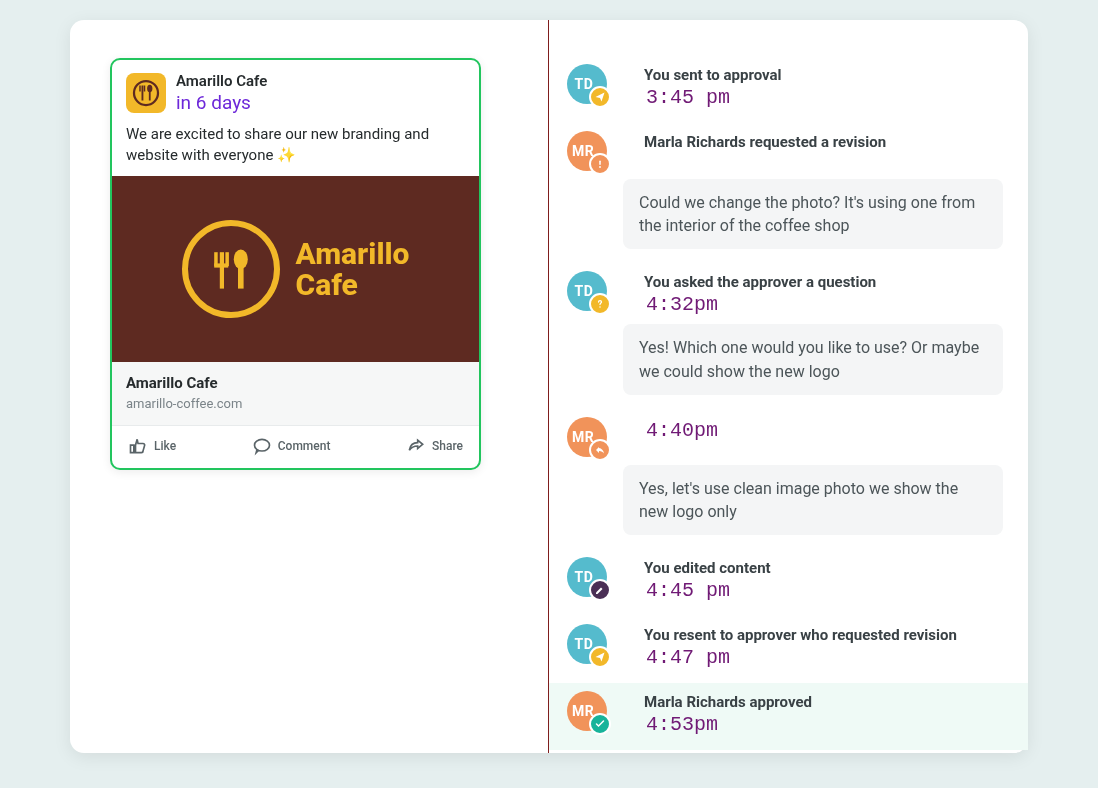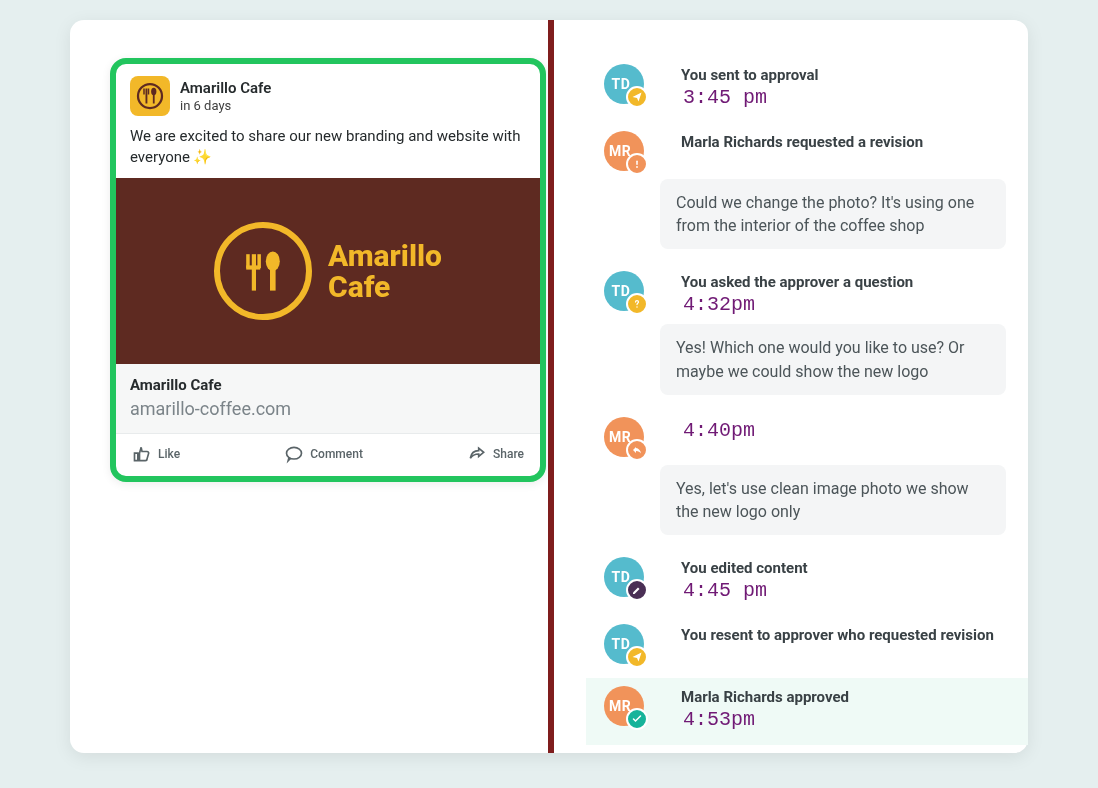--- a/index.html
+++ b/index.html
@@ -19,43 +19,43 @@
     border-radius: 14px;
     box-shadow: 0 4px 18px rgba(0,0,0,0.08);
     display: flex;
   }
   
   .left-col {
     width: 478px;
     padding: 38px 0 0 40px;
   }
   .post-card {
-    width: 436px;
+    width: 371px;
     background: #fff;
-    border: 6px solid #22c55e;
-    border-radius: 16px;
+    border: 2px solid #22c55e;
+    border-radius: 10px;
     box-shadow: 0 2px 10px rgba(0,0,0,0.08);
     overflow: hidden;
   }
   .post-header {
     display: flex;
     align-items: center;
     padding: 12px 14px 10px;
     gap: 10px;
   }
   .post-avatar {
     width: 40px; height: 40px;
     background: #f2b829;
     border-radius: 8px;
     display:flex; align-items:center; justify-content:center;
   }
   .post-avatar svg { width: 30px; height: 30px; }
   .post-title-block { display:flex; flex-direction:column; gap:1px; }
   .post-title { font-weight:600; font-size:15px; color:#262b2d; }
-  .post-meta { font-size:13px; color:#404040; }
+  .post-meta { font-size:19px; color:#6d28d9; }
   .post-body {
     padding: 0 14px 10px;
     font-size: 15px;
     line-height: 1.4;
     color: #262b2d;
   }
   .post-image {
     width: 100%; height: 186px;
     background: #5e2a21;
     display:flex; align-items:center; justify-content:center;
@@ -84,39 +84,38 @@
     font-weight:800;
     font-size: 30px;
     line-height: 1.05;
   }
   .link-preview {
     padding: 12px 14px 14px;
     background:#f6f7f7;
     border-bottom:1px solid #e8ebec;
   }
   .link-title { font-weight:700; font-size:15px; color:#262b2d; margin-bottom:4px;}
-  .link-url { font-size:18px; color:#7b8489; }
+  .link-url { font-size:13px; color:#7b8489; }
   .post-actions {
     display:flex; justify-content:space-between;
     padding: 10px 16px 12px;
   }
   .post-action {
     display:flex; align-items:center; gap:6px;
     color:#5a6468; font-size:12px; font-weight:500;
     cursor:pointer;
   }
   .post-action svg { width:20px; height:20px; stroke:#5a6468; fill:none; stroke-width:2;}
 
   
   .right-col {
     flex:1;
-    border-left:6px solid #7f1d1d;
+    border-left:1px solid #7f1d1d;
     display:flex; flex-direction:column;
     padding-top: 36px;
-    padding-left: 32px;
   }
   .activity-item {
     padding: 8px 22px 14px 18px;
   }
   .activity-item.approved {
     background:#effaf6;
   }
   .act-head {
     display:flex; gap:12px; align-items:flex-start;
   }
@@ -322,20 +321,21 @@
       <div class="avatar td">
         TD
         <div class="avatar-badge badge-sent">
               <svg viewBox="0 0 24 24">
                 <path d="M3 12l18-9-6 18-3-7-9-2z"></path>
               </svg>
             </div>
       </div>
       <div class="act-titleblock">
         <div class="act-title">You resent to approver who requested revision</div>
+        <div class="act-time">4:47 pm</div>
       </div>
     </div>
 
   </div>
       <div class="activity-item approved">
     <div class="act-head">
       <div class="avatar mr">
         MR
         <div class="avatar-badge badge-approve">
               <svg viewBox="0 0 24 24">

